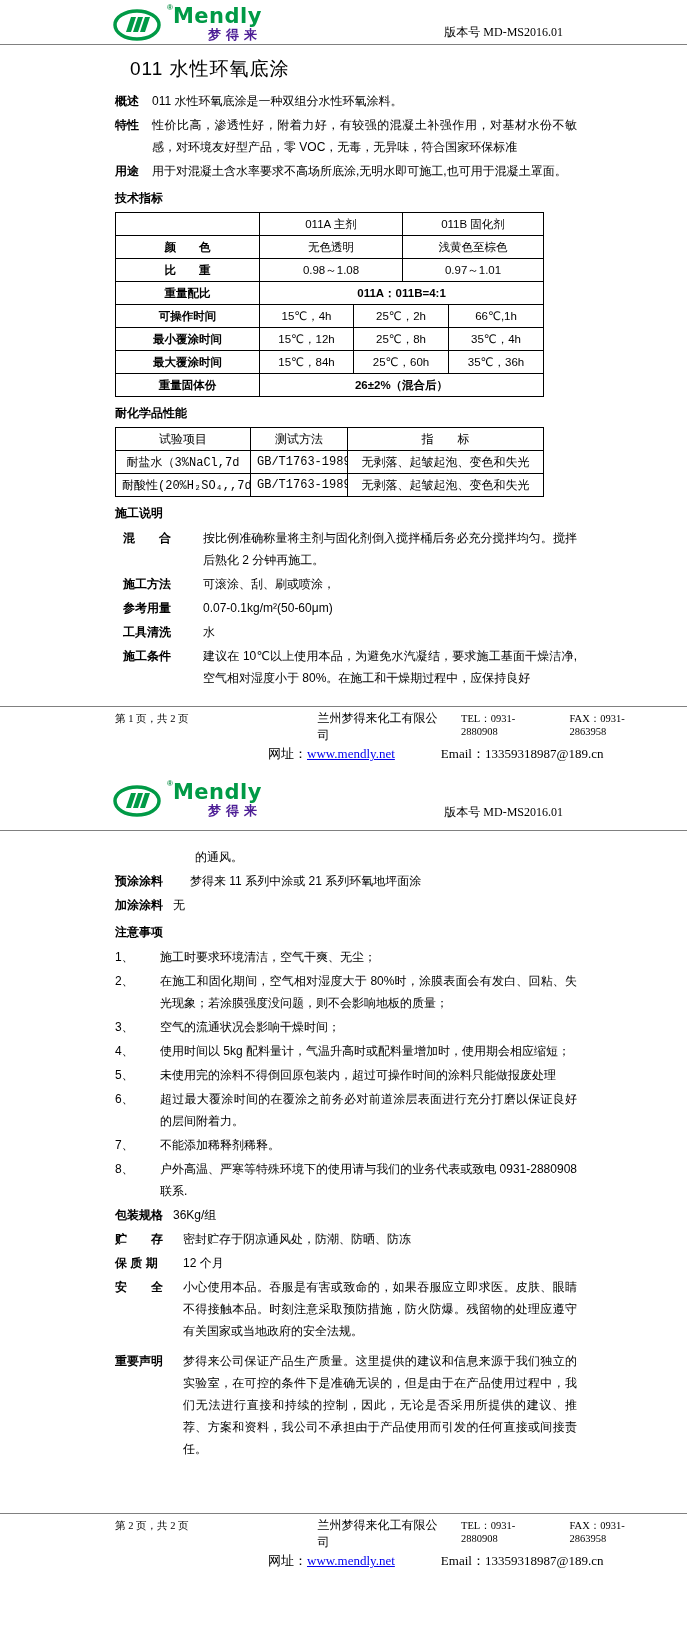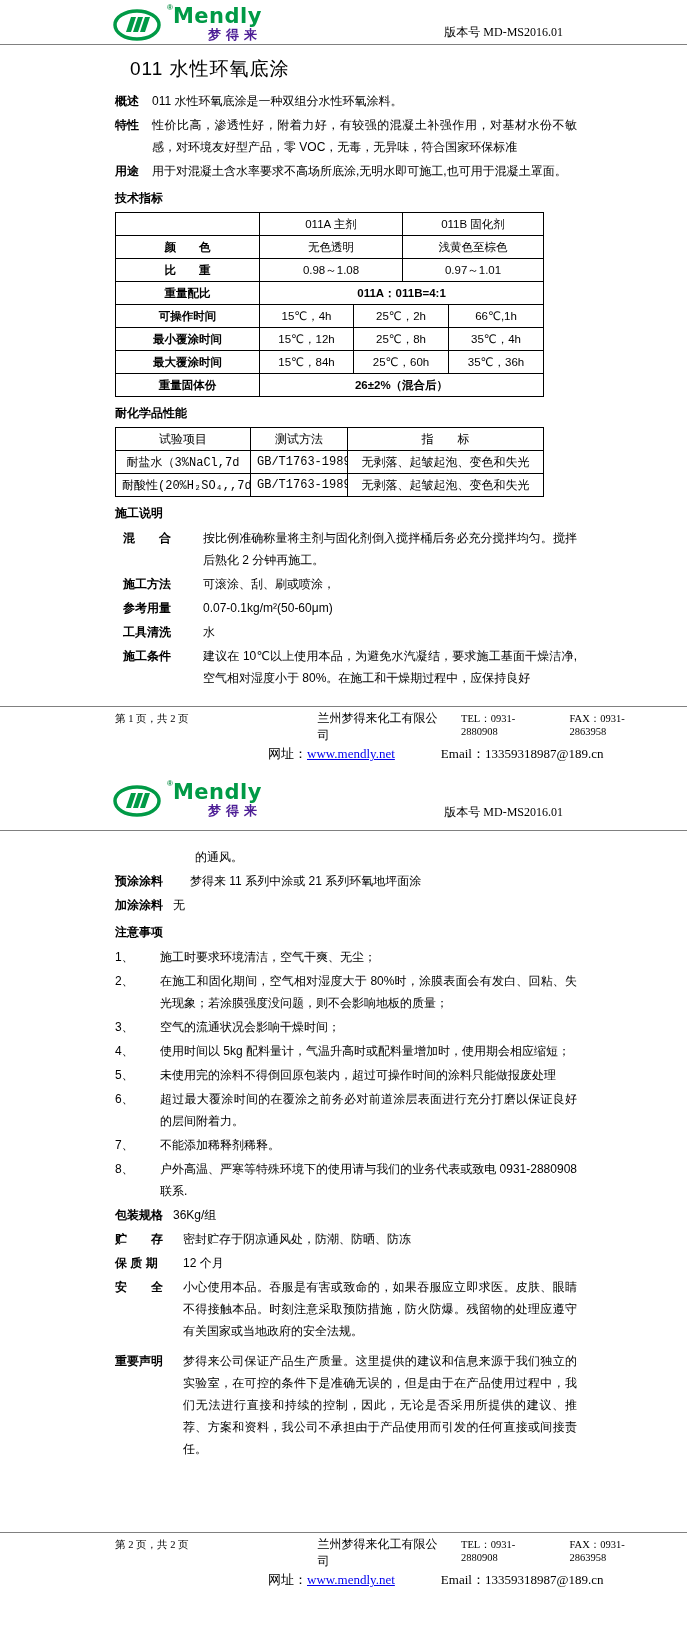--- a/index.html
+++ b/index.html
@@ -51,21 +51,21 @@
 
   
   .note { display:flex; margin:2px 0; line-height:22px; }
   .note-num { width:45px; flex-shrink:0; }
   .note-txt { flex:1; text-align:justify; }
   .cont-line { margin-left:80px; line-height:22px; margin-top:2px; }
 
   
   .page-footer { position:absolute; left:0; right:0; }
   #page1 .page-footer { top:706px; }
-  #page2 .page-footer { top:784px; }
+  #page2 .page-footer { top:765px; }
   .footer-rule { border:0; border-top:1.5px solid #808080; margin:0 0 3px 0; }
   .footer-row1 { display:flex; align-items:baseline; padding:0 30px 0 115px; font-family:"Liberation Serif","DejaVu Serif",serif; font-size:10.5px; }
   .footer-pageinfo { width:150px; }
   .footer-company { font-weight:normal; font-size:12px; margin-left:60px; }
   .footer-tel { margin-left:18px; }
   .footer-fax { margin-left:22px; }
   .footer-row2 { display:flex; align-items:flex-start; padding-left:268px; font-family:"Liberation Serif","DejaVu Serif",serif; font-size:13px; margin-top:1px; }
   .footer-web a { color:#0000ee; text-decoration:underline; }
   .footer-email { margin-left:46px; }
 </style>

